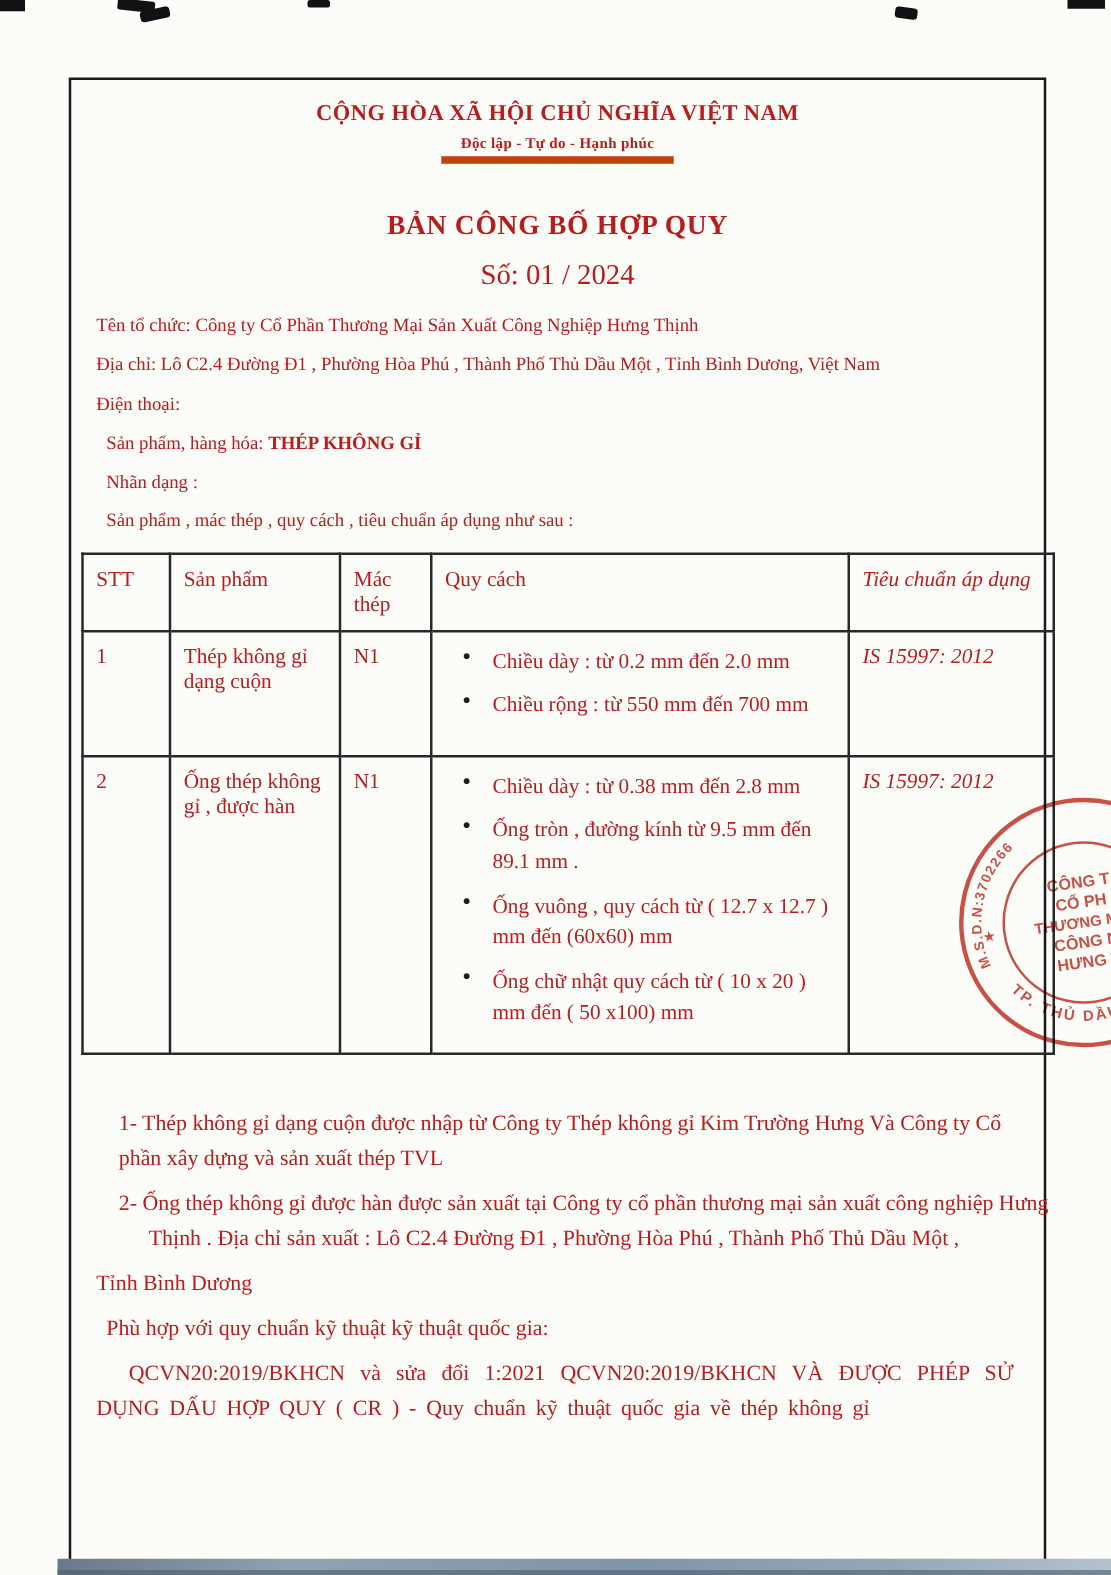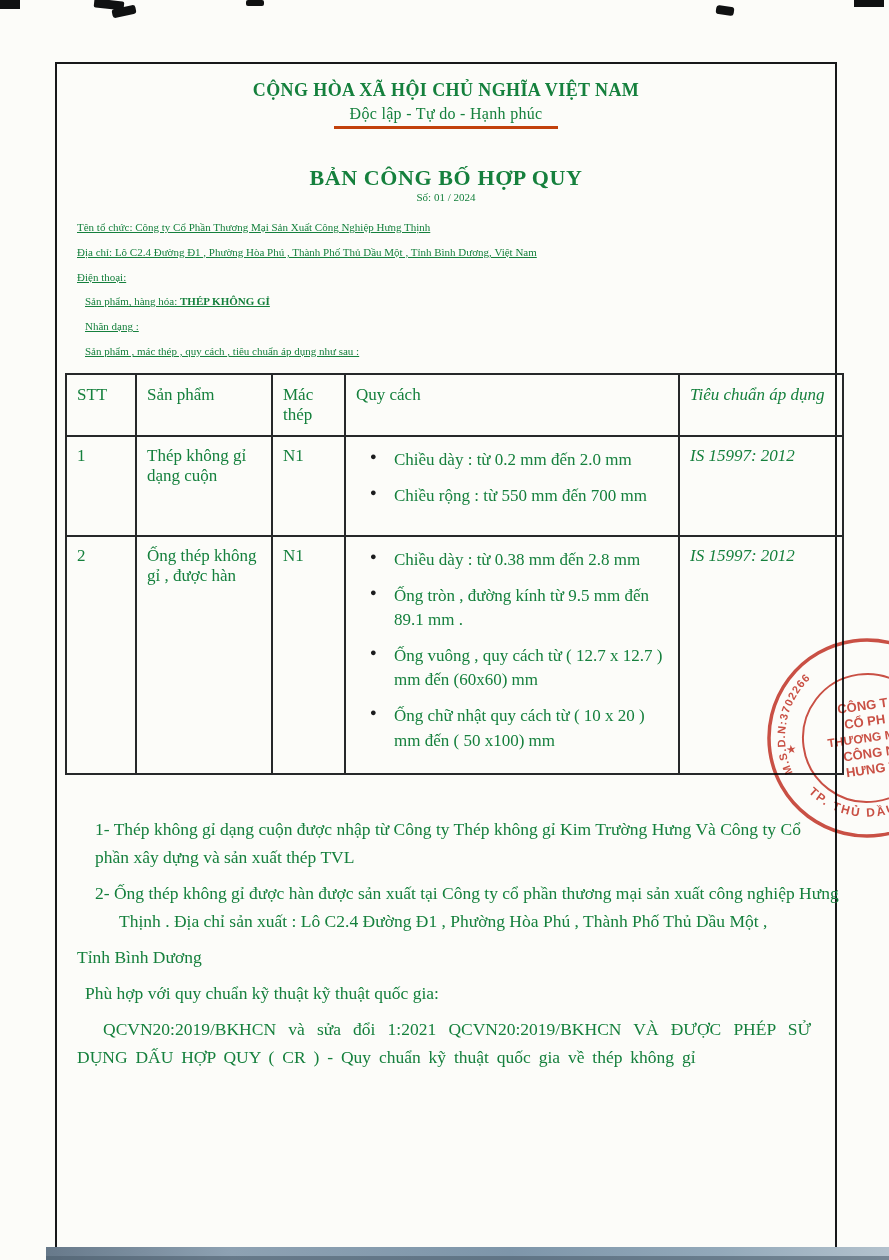--- a/index.html
+++ b/index.html
@@ -3,38 +3,38 @@
 <meta charset="utf-8">
 <style>
   html,body{margin:0;padding:0;}
   body{
     width:889px;height:1260px;
     font-family:"Liberation Serif","DejaVu Serif",serif;
     background:#ffffff;
   }
   .page{
     position:relative;width:889px;height:1260px;
-    background:#fcfcf9;overflow:hidden;color:#15803d;
+    background:#fcfcf9;overflow:hidden;color:#b91c1c;
   }
   
   .frame{
     position:absolute;left:55px;top:62px;width:782px;height:1210px;
     border:2px solid #17181a;box-sizing:border-box;
     padding:14px 0 0 0;
   }
   .center{text-align:center;}
   .nat-header{font-weight:bold;font-size:18px;letter-spacing:.4px;margin:2px 0 0 0;}
   .motto-wrap{margin-top:4px;}
   .motto{
-    display:inline-block;font-weight:normal;font-size:16px;
-    border-bottom:3px solid #c2410c;padding:0 16px 3px 16px;letter-spacing:.3px;
+    display:inline-block;font-weight:bold;font-size:12px;
+    border-bottom:6px solid #c2410c;padding:0 16px 3px 16px;letter-spacing:.3px;
   }
   .doc-title{font-weight:bold;font-size:22px;letter-spacing:.6px;margin-top:36px;}
-  .doc-number{font-size:11px;}
-  .info{margin:16px 24px 0 20px;font-size:11px;line-height:1.62;text-decoration:underline;}
+  .doc-number{font-size:23px;margin-top:14px;}
+  .info{margin:16px 24px 0 20px;font-size:15px;line-height:1.62;}
   .info p{margin:0 0 7px 0;}
   .indent1{margin-left:8px !important;}
   .bold{font-weight:bold;}
   
   table.spec{
     border-collapse:collapse;margin:12px 0 0 8px;width:773px;
     font-size:17px;table-layout:fixed;
   }
   table.spec th,table.spec td{
     border:2px solid #26282a;vertical-align:top;padding:9px 10px;

